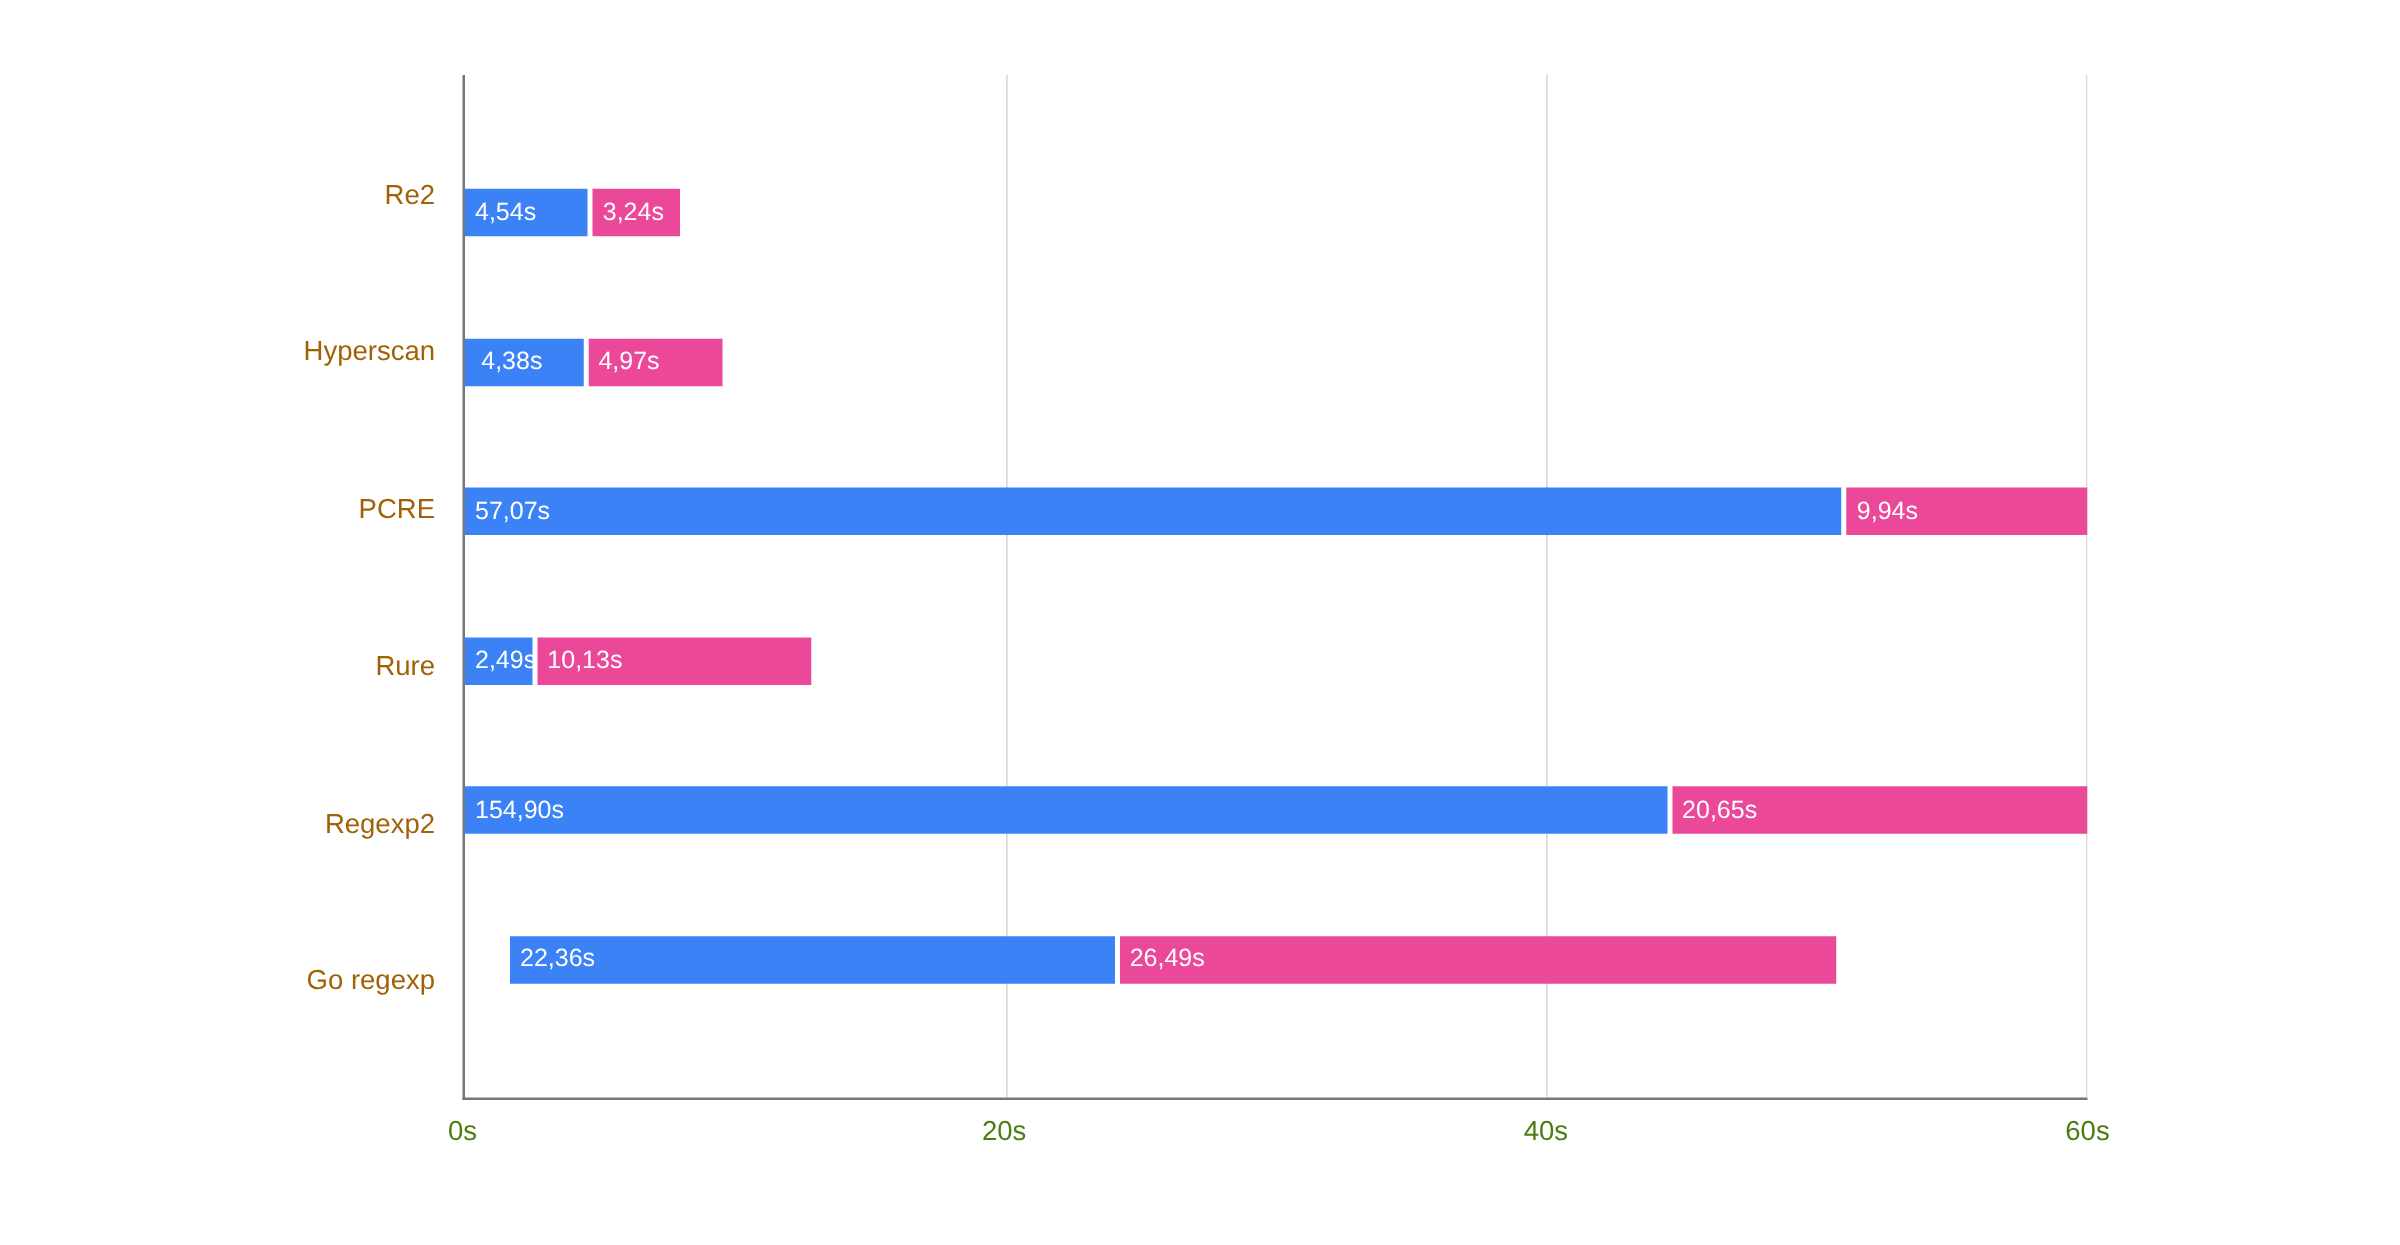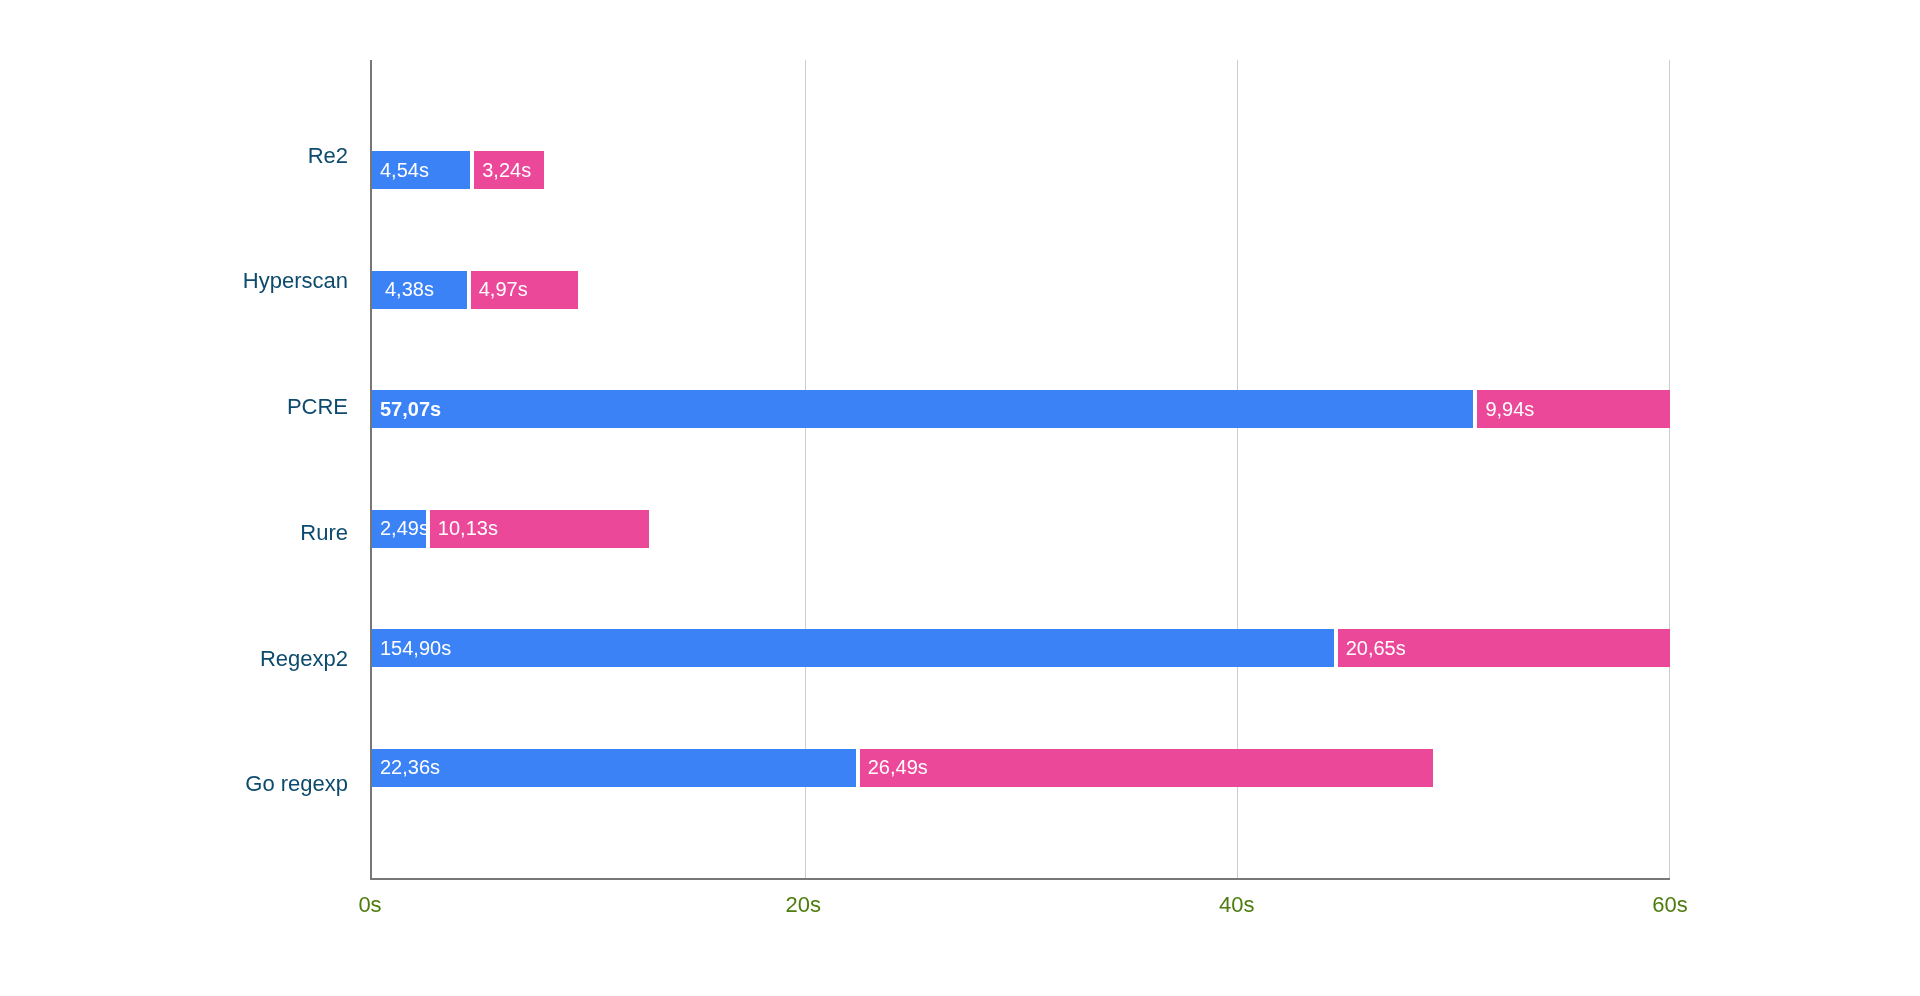--- a/index.html
+++ b/index.html
@@ -72,21 +72,21 @@
     flex-direction: column;
     justify-content: space-evenly;
     padding: 10px 0;
   }
   .y-label {
     height: 80px;
     display: flex;
     align-items: center;
     justify-content: flex-end;
     padding-right: 12px;
-    color: #0c4a6e;
+    color: #a16207;
     font-size: 22px;
   }
   .x-labels {
     position: absolute;
     left: 160px;
     top: 846px;
     width: 1300px;
     height: 40px;
   }
   .x-label {
@@ -127,21 +127,21 @@
         </div>
         <div class="category-group">
           <div class="bar blue" style="width: 7.3%; padding-left: 13px;">
             <span>4,38s</span>
           </div>
           <div class="bar red" style="width: 8.28333%;">
             <span>4,97s</span>
           </div>
         </div>
         <div class="category-group">
-          <div class="bar blue" style="width: 95.1167%; font-weight: bold;">
+          <div class="bar blue" style="width: 95.1167%;">
             <span>57,07s</span>
           </div>
           <div class="bar red" style="width: 16.5667%;">
             <span>9,94s</span>
           </div>
         </div>
         <div class="category-group">
           <div class="bar blue" style="width: 4.15%;">
             <span>2,49s</span>
           </div>
@@ -151,21 +151,21 @@
         </div>
         <div class="category-group">
           <div class="bar blue" style="width: 100%;">
             <span>154,90s</span>
           </div>
           <div class="bar red" style="width: 34.4167%;">
             <span>20,65s</span>
           </div>
         </div>
         <div class="category-group">
-          <div class="bar blue" style="width: 37.2667%;">
+          <div class="bar blue" style="width: 37.2667%; margin-left: 36px;">
             <span>22,36s</span>
           </div>
           <div class="bar red" style="width: 44.15%;">
             <span>26,49s</span>
           </div>
         </div>
       </div>
   </div>
 
   <div class="x-labels">

